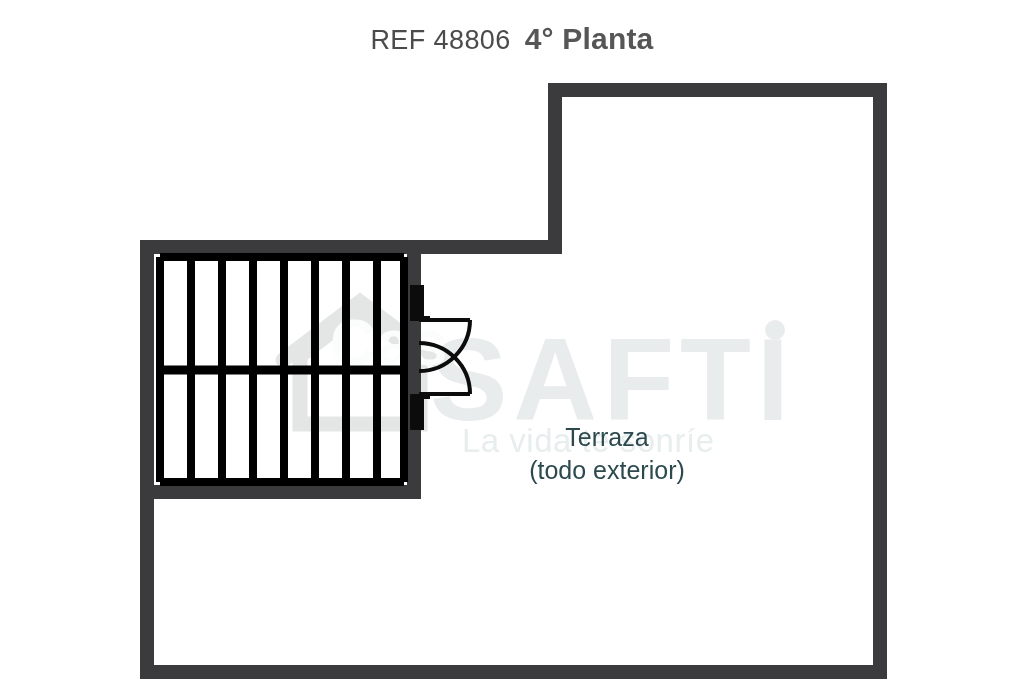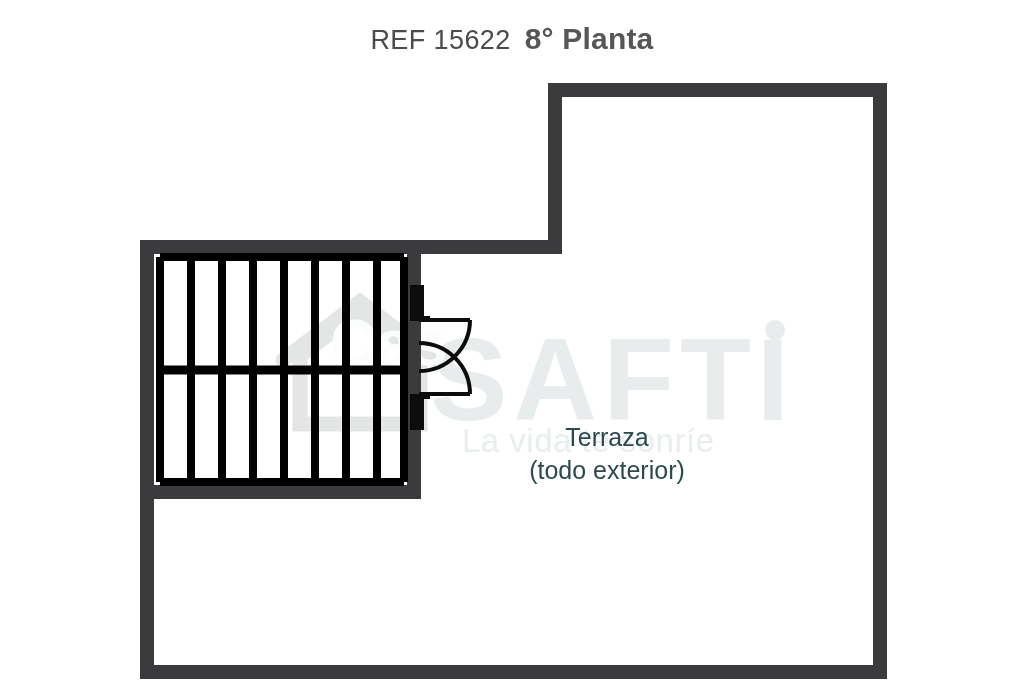--- a/index.html
+++ b/index.html
@@ -78,21 +78,21 @@
   }
   .room-label .line1 { font-size: 25px; }
   .room-label .line2 { font-size: 25px; }
 </style>
 </head>
 <body style="background: rgb(255, 255, 255);">
 
 <div id="plan-root">
 
   <div class="title-bar">
-    <span class="title-ref">REF 15622</span><span class="title-floor">8° Planta</span>
+    <span class="title-ref">REF 48806</span><span class="title-floor">4° Planta</span>
   </div>
 
   <svg id="watermark" viewBox="0 0 1024 683">
 
     <g opacity="1">
       <path d="M 300 356 L 360 310 L 420 356 L 420 424 L 300 424 Z" fill="none" stroke="#e4e6e6" stroke-width="15"></path>
       <path d="M 283 360 L 360 302 L 437 360" fill="none" stroke="#e4e6e6" stroke-width="15" stroke-linecap="round"></path>
     </g>
 
     <text x="430" y="420" font-family="'Liberation Sans', sans-serif" font-size="116" font-weight="700" fill="#e9ecec" letter-spacing="6">SAFTI</text>

